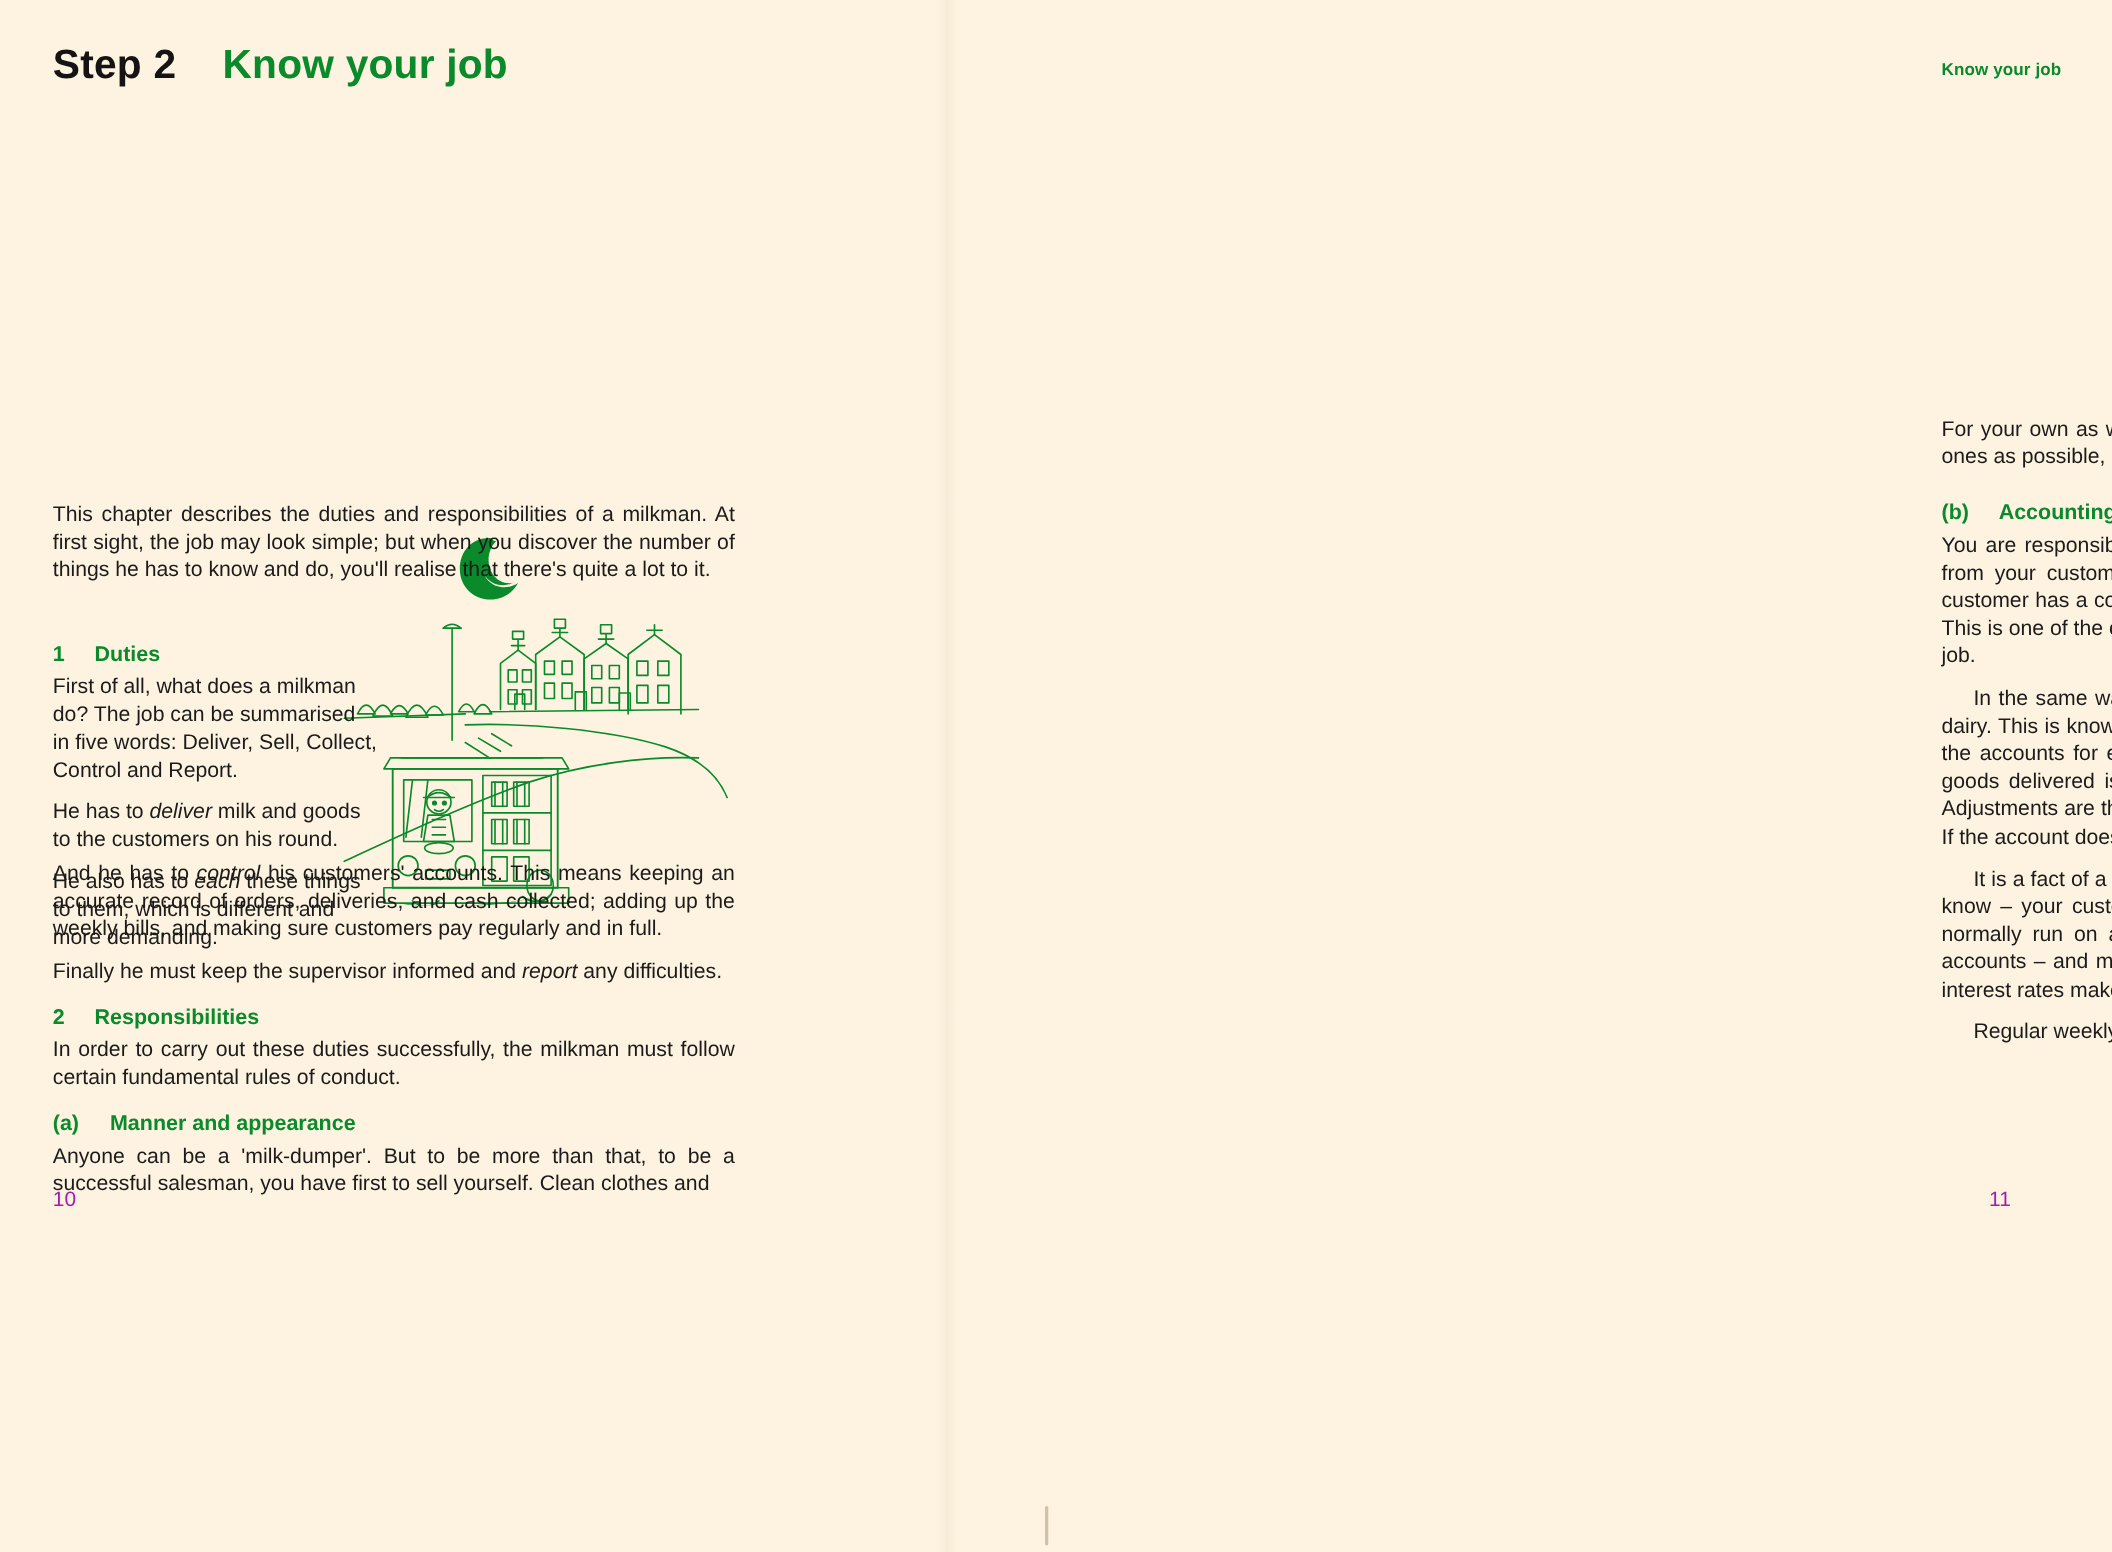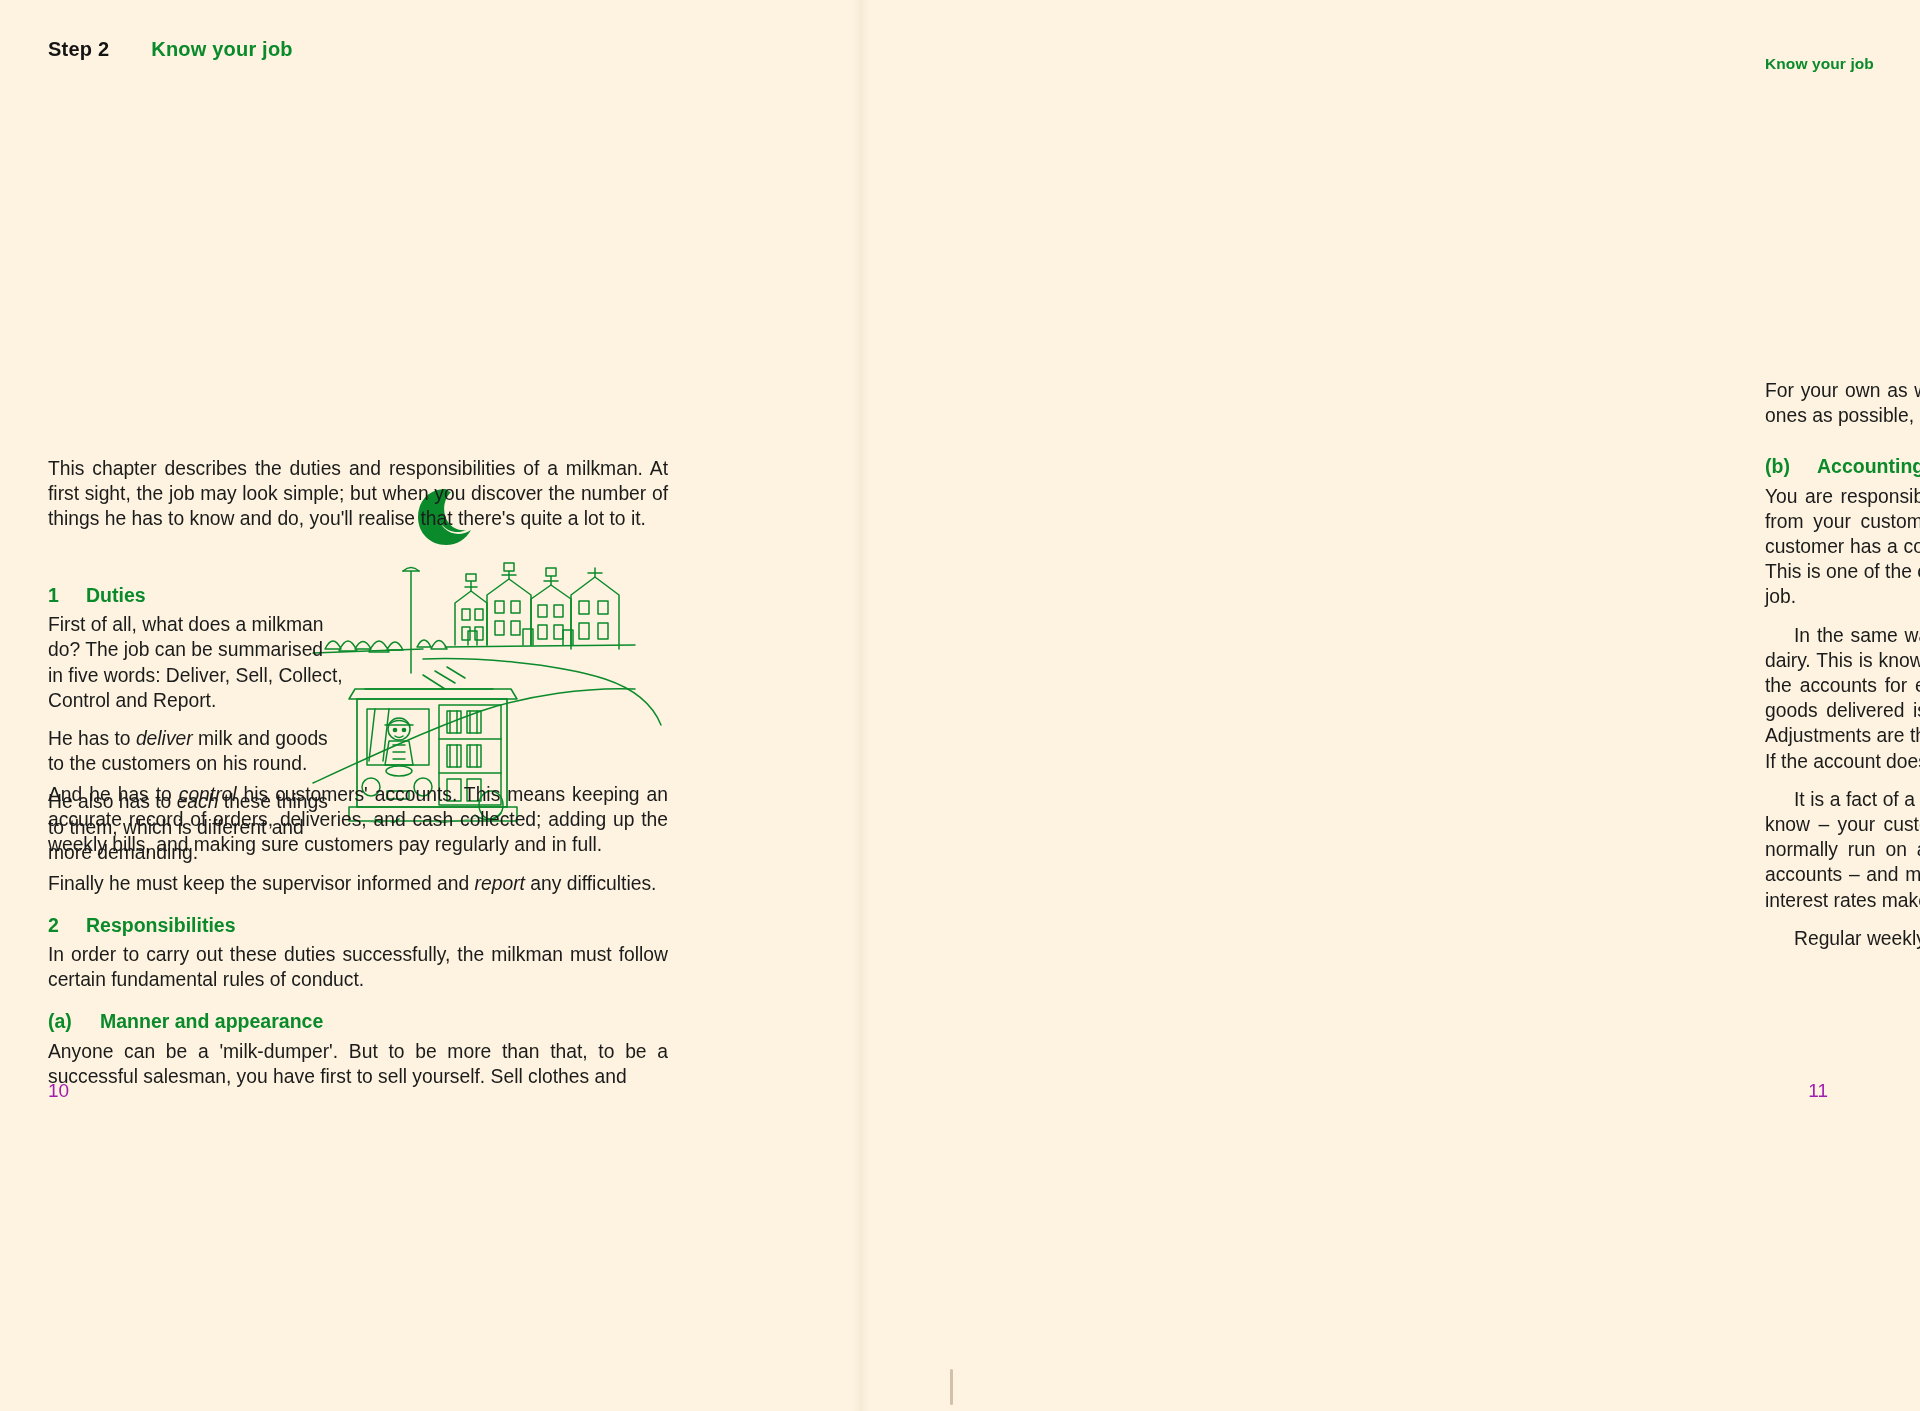--- a/index.html
+++ b/index.html
@@ -32,21 +32,21 @@
   .gutter-mark{
     position:absolute;left:950px;bottom:6px;width:3px;height:36px;
     background:rgba(120,100,70,.35);
     border-radius:2px;
   }
 
   
   .step-head{
     position:absolute;left:48px;top:38px;
     display:flex;align-items:baseline;
-    font-weight:bold;font-size:20px;letter-spacing:.2px;
+    font-weight:bold;font-size:37px;letter-spacing:.2px;
   }
   .step-head .num{color:#141414;}
   .step-head .ttl{color:#0a8a2a;margin-left:42px;}
 
   .running-head{
     position:absolute;left:905px;top:55px;
     color:#0a8a2a;font-size:15.5px;font-weight:600;letter-spacing:.1px;
   }
 
   
@@ -232,21 +232,21 @@
       <div class="sec-head">
         <span class="lbl">2</span>
         <span>Responsibilities</span>
       </div>
       <p class="just">In order to carry out these duties successfully, the milkman must follow certain fundamental rules of conduct.</p>
 
       <div class="sec-head sub">
         <span class="lbl">(a)</span>
         <span>Manner and appearance</span>
       </div>
-      <p class="just">Anyone can be a 'milk-dumper'. But to be more than that, to be a successful salesman, you have first to sell yourself. Sell clothes and</p>
+      <p class="just">Anyone can be a 'milk-dumper'. But to be more than that, to be a successful salesman, you have first to sell yourself. Clean clothes and</p>
     </div>
 
     <div class="folio folio-left">10</div>
   </div>
 
   <div class="page page-right">
 
     <div class="running-head">Know your job</div>
 
     <div class="col r-main body">

